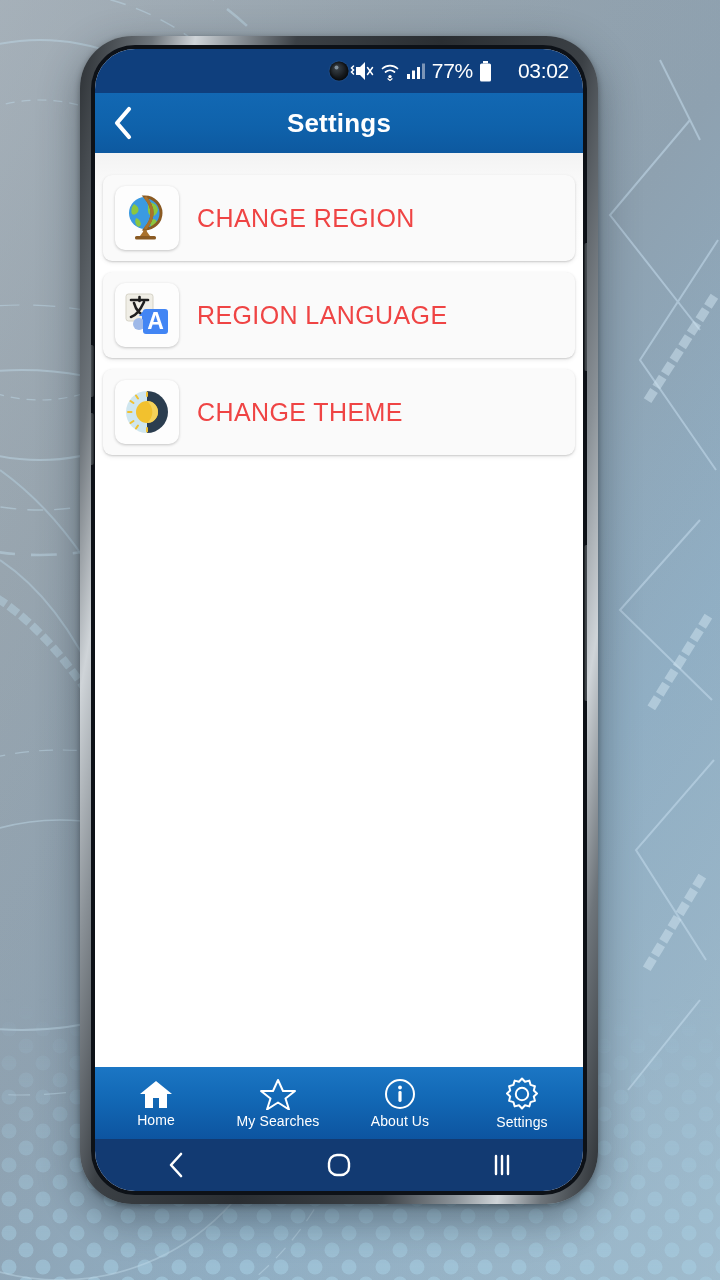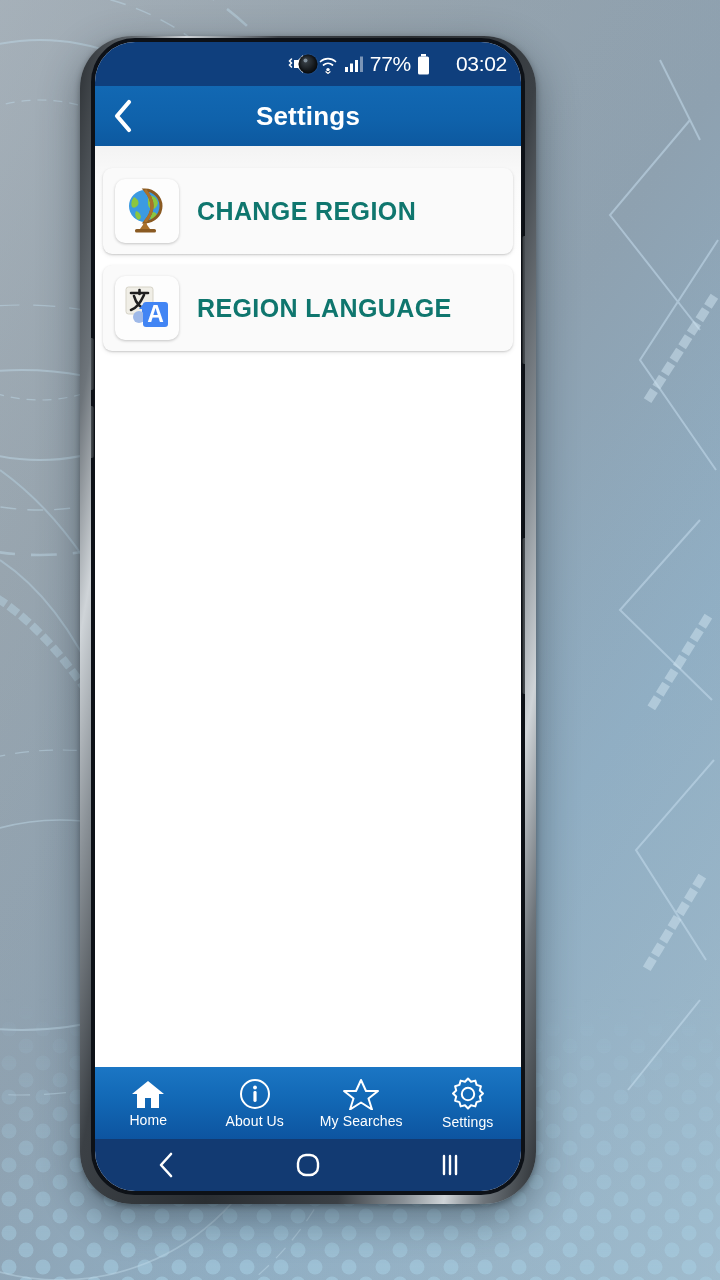--- a/index.html
+++ b/index.html
@@ -15,25 +15,25 @@
     position:absolute; inset:0;
     background:
       linear-gradient(125deg,#9aa4ad 0%, #93a0aa 25%, #8ea1b0 48%, #8faec4 70%, #9fb8c8 100%);
     overflow:hidden;
   }
   #wallpaper svg{ position:absolute; inset:0; width:720px; height:1280px; }
 
   
   #phone{
     position:absolute; left:80px; top:36px;
-    width:456px; height:1168px;
+    width:518px; height:1168px;
     border-radius:52px;
     background:linear-gradient(100deg,#2b2f33 0%,#6e757b 10%,#cfd4d8 16%,#8a9197 22%,#3b4045 30%,
                #2a2e32 50%,#3b4045 70%,#8a9197 80%,#cfd4d8 86%,#6e757b 92%,#2b2f33 100%);
-    padding:2px 11px 9px 11px;
+    padding:9px 11px 9px 11px;
     box-shadow:0 14px 40px rgba(25,35,45,.45), 0 2px 6px rgba(0,0,0,.35);
   }
   #phone-inner{
     position:relative;
     width:100%; height:100%;
     border-radius:44px;
     background:#0d1117;
     padding:4px;
     overflow:hidden;
   }
@@ -121,22 +121,22 @@
     margin-left:12px;
     background:#fdfdfd;
     border-radius:10px;
     box-shadow:0 1px 3px rgba(0,0,0,.22);
     display:flex; align-items:center; justify-content:center;
     flex:0 0 64px;
   }
   .menu-label{
     margin-left:18px;
     font-size:25px;
-    font-weight:700;
-    color:#0f766e;
+    font-weight:400;
+    color:#ef4444;
     letter-spacing:.4px;
     white-space:nowrap;
   }
 
   
   #tabbar{
     flex:0 0 72px; height:72px;
     background:linear-gradient(180deg,#1b76c4 0%,#1268b5 45%,#0d54a0 100%);
     display:flex; align-items:stretch;
   }
@@ -343,46 +343,66 @@
               </g>
               <path d="M17 26 l5 -6 l5 6 h-3 v6 h-4 v-6 z" fill="#4285f4"></path>
               <circle cx="17" cy="34" r="6" fill="#9fb9e8"></circle>
               <rect x="21" y="19" width="25" height="25" rx="3" fill="#4285f4"></rect>
               <text x="33.5" y="39" font-family="'Liberation Sans',sans-serif" font-size="23" font-weight="bold" fill="#ffffff" text-anchor="middle">A</text>
             </svg>
           </div>
           <div class="menu-label">REGION LANGUAGE</div>
         </div>
 
+        <div class="menu-card">
+          <div class="menu-icon">
+            <svg width="50" height="50" viewBox="0 0 50 50">
+              <path d="M25 4 a21 21 0 0 0 0 42 z" fill="#cfe6ef"></path>
+              <path d="M25 4 a21 21 0 0 1 0 42 z" fill="#2b3d4f"></path>
+              <g stroke="#f2c12e" stroke-width="2" stroke-linecap="round">
+                <path d="M25 9 L25 5.5"></path>
+                  <path d="M25 41 L25 44.5"></path>
+                <path d="M16 11.5 L14 8.5"></path>
+                  <path d="M11.5 16 L8.5 14"></path>
+                <path d="M9.5 25 L6 25"></path>
+                <path d="M11.5 34 L8.5 36"></path>
+                  <path d="M16 38.5 L14 41.5"></path>
+              </g>
+              <circle cx="25" cy="25" r="11" fill="#f2c12e"></circle>
+              <path d="M25 14 a11 11 0 0 1 0 22 a14 14 0 0 0 0 -22 z" fill="#f5d25a"></path>
+            </svg>
+          </div>
+          <div class="menu-label">CHANGE THEME</div>
+        </div>
 
       </div>
 
       <div id="tabbar">
 
         <div class="tab">
           <svg width="34" height="30" viewBox="0 0 34 30">
             <path d="M17 2 L33 15 L28 15 L28 29 L20 29 L20 19 L14 19 L14 29 L6 29 L6 15 L1 15 Z" fill="#ffffff"></path>
           </svg>
           <span class="tab-label">Home</span>
+        </div>
+
+        <div class="tab">
+          <svg width="36" height="32" viewBox="0 0 36 32">
+            <path d="M18 2 L23 13 L35 13 L25.5 20.5 L29 31.5 L18 24.5 L7 31.5 L10.5 20.5 L1 13 L13 13 Z" fill="none" stroke="#ffffff" stroke-width="2" stroke-linejoin="round"></path>
+          </svg>
+          <span class="tab-label">My Searches</span>
         </div>
 
         <div class="tab">
           <svg width="32" height="32" viewBox="0 0 32 32">
             <circle cx="16" cy="16" r="14" fill="none" stroke="#ffffff" stroke-width="2"></circle>
             <circle cx="16" cy="9.5" r="1.9" fill="#ffffff"></circle>
             <rect x="14.4" y="13" width="3.2" height="11" rx="1.4" fill="#ffffff"></rect>
           </svg>
           <span class="tab-label">About Us</span>
-        </div>
-
-        <div class="tab">
-          <svg width="36" height="32" viewBox="0 0 36 32">
-            <path d="M18 2 L23 13 L35 13 L25.5 20.5 L29 31.5 L18 24.5 L7 31.5 L10.5 20.5 L1 13 L13 13 Z" fill="none" stroke="#ffffff" stroke-width="2" stroke-linejoin="round"></path>
-          </svg>
-          <span class="tab-label">My Searches</span>
         </div>
 
         <div class="tab">
           <svg width="34" height="34" viewBox="0 0 34 34">
             <path d="M17 1.5 l3 3.2 l4.3 -1.1 l1.3 4.3 l4.3 1.3 l-1.1 4.3 l3.2 3 l-3.2 3 l1.1 4.3
                      l-4.3 1.3 l-1.3 4.3 l-4.3 -1.1 l-3 3.2 l-3 -3.2 l-4.3 1.1 l-1.3 -4.3 l-4.3 -1.3
                      l1.1 -4.3 l-3.2 -3 l3.2 -3 l-1.1 -4.3 l4.3 -1.3 l1.3 -4.3 l4.3 1.1 z" fill="none" stroke="#ffffff" stroke-width="2" stroke-linejoin="round"></path>
             <circle cx="17" cy="17" r="6.2" fill="none" stroke="#ffffff" stroke-width="2"></circle>
           </svg>
           <span class="tab-label">Settings</span>

